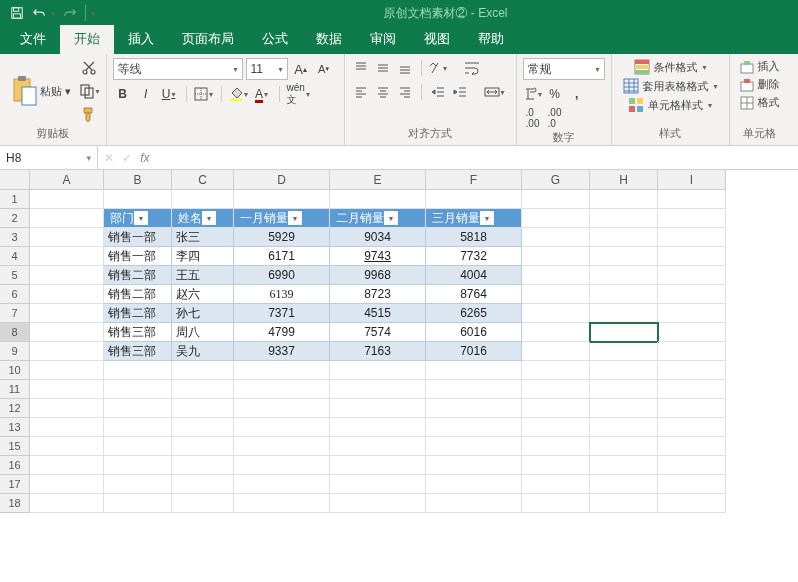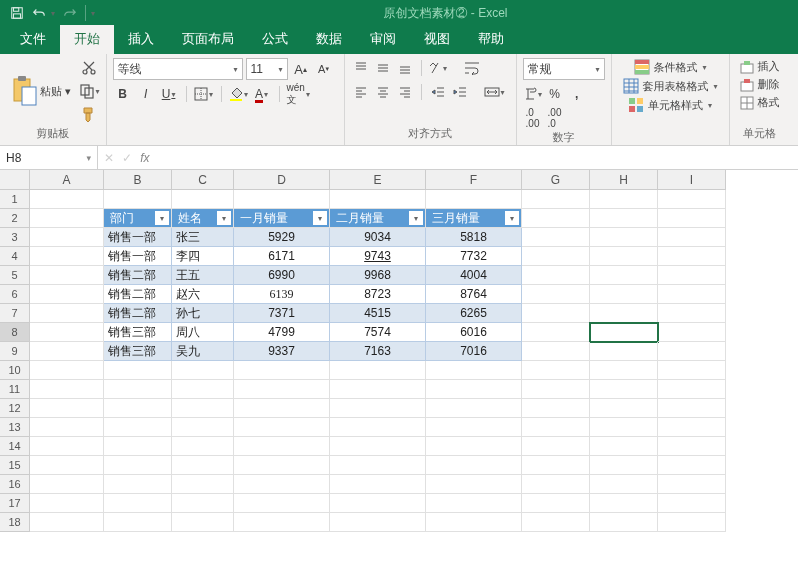--- a/index.html
+++ b/index.html
@@ -32,21 +32,21 @@
 .namebox{width:98px;border-right:1px solid #d0d0d0;height:100%;display:flex;align-items:center;padding:0 6px;color:#333;background:#fff}
 .namebox .dd2{margin-left:auto;color:#888;font-size:9px}
 .fxarea{display:flex;align-items:center;height:100%;padding:0 6px;gap:8px;color:#888}
 .fxarea .fx{font-style:italic;color:#888}
 .sheet{display:flex;height:412px}
 .gutter-corner{width:30px;height:20px;background:#f0f0f0;border-right:1px solid #ccc;border-bottom:1px solid #ccc}
 .colhead{background:#f0f0f0;border-right:1px solid #ccc;border-bottom:1px solid #ccc;display:flex;align-items:center;justify-content:center;color:#555;font-size:12px}
 .rowhead{width:30px;height:19px;background:#f0f0f0;border-right:1px solid #ccc;border-bottom:1px solid #ccc;display:flex;align-items:center;justify-content:center;color:#555;font-size:11px}
 .rowhead.sel{background:#d6d6d6}
 .cell{border-right:1px solid #e0e0e0;border-bottom:1px solid #e0e0e0;display:flex;align-items:center;padding:0 4px;font-size:12px;color:#222}
-.thead{background:#5b9bd5;color:#fff;display:flex;align-items:center;justify-content:space-between;padding:0 2px 0 6px}
+.thead{background:#5b9bd5;color:#fff;display:flex;align-items:center;justify-content:flex-start;padding:0 2px 0 6px}
 .thead .flt{width:14px;height:14px;background:#fff;display:flex;align-items:center;justify-content:center;color:#666;font-size:8px}
 .band0{background:#dce6f1}
 .band1{background:#fff}
 .tcell{border-right:1px solid #b8cce4;border-bottom:1px solid #b8cce4;text-align:center;justify-content:center}
 .tcell.left{justify-content:flex-start;text-align:left}
 .vcol{display:flex;flex-direction:column;gap:1px}
 .vcol .item{display:flex;align-items:center;gap:4px;padding:1px 4px;font-size:11px;color:#444;cursor:pointer}
 </style>
 </head>
 <body>
@@ -289,20 +289,21 @@
           <svg width="16" height="16" viewBox="0 0 16 16">
             <rect x="1" y="1" width="6" height="6" fill="#8c8"></rect>
             <rect x="9" y="1" width="6" height="6" fill="#fc6"></rect>
             <rect x="1" y="9" width="6" height="6" fill="#d66"></rect>
             <rect x="9" y="9" width="6" height="6" fill="#6ac"></rect>
           </svg>
           <span>单元格样式</span>
           <span class="dd">▾</span>
         </div>
     </div>
+    <div class="group-label">样式</div>
   </div>
 
   <div class="group" style="min-width:60px;border-right:none">
     <div class="vcol group-body">
       <div class="item">
           <svg width="14" height="14" viewBox="0 0 14 14">
             <rect x="1" y="4" width="12" height="9" fill="#fff" stroke="#888"></rect>
             <rect x="4" y="1" width="6" height="4" fill="#8c8"></rect>
           </svg>
           <span>插入</span>
@@ -518,32 +519,20 @@
         <div class="cell" style="width:68px;"></div>
         <div class="cell" style="width:62px;"></div>
         <div class="cell" style="width:96px;"></div>
         <div class="cell" style="width:96px;"></div>
         <div class="cell" style="width:96px;"></div>
         <div class="cell" style="width:68px;"></div>
         <div class="cell" style="width:68px;"></div>
         <div class="cell" style="width:68px;"></div>
       </div>
       <div style="display:flex">
-        <div class="rowhead">14</div>
-        <div class="cell" style="width:74px;"></div>
-        <div class="cell" style="width:68px;"></div>
-        <div class="cell" style="width:62px;"></div>
-        <div class="cell" style="width:96px;"></div>
-        <div class="cell" style="width:96px;"></div>
-        <div class="cell" style="width:96px;"></div>
-        <div class="cell" style="width:68px;"></div>
-        <div class="cell" style="width:68px;"></div>
-        <div class="cell" style="width:68px;"></div>
-      </div>
-      <div style="display:flex">
         <div class="rowhead">15</div>
         <div class="cell" style="width:74px;"></div>
         <div class="cell" style="width:68px;"></div>
         <div class="cell" style="width:62px;"></div>
         <div class="cell" style="width:96px;"></div>
         <div class="cell" style="width:96px;"></div>
         <div class="cell" style="width:96px;"></div>
         <div class="cell" style="width:68px;"></div>
         <div class="cell" style="width:68px;"></div>
         <div class="cell" style="width:68px;"></div>

